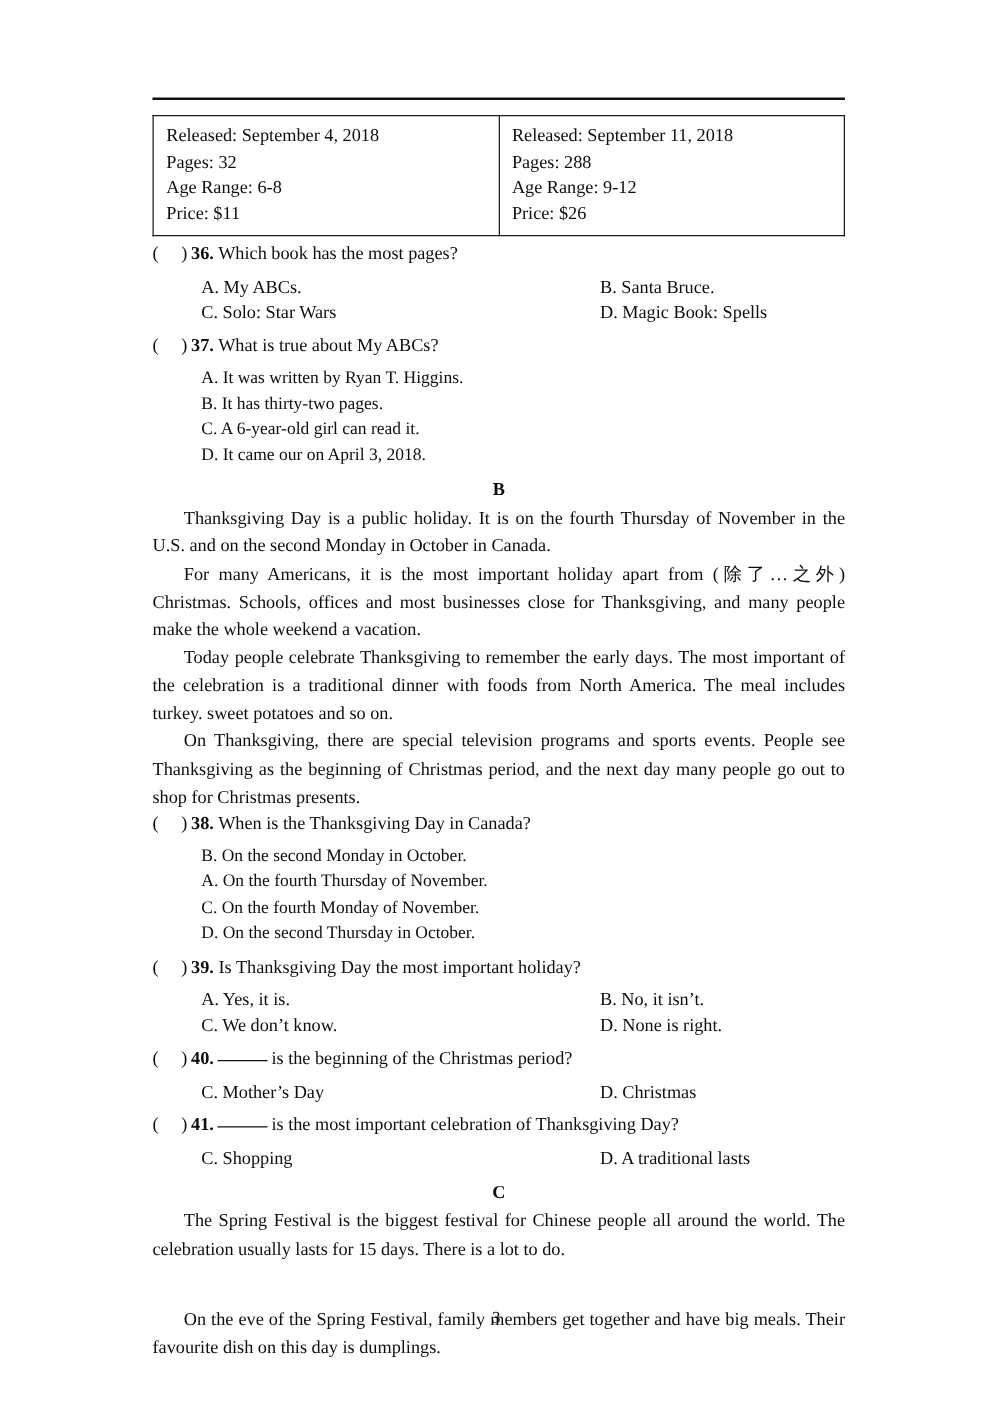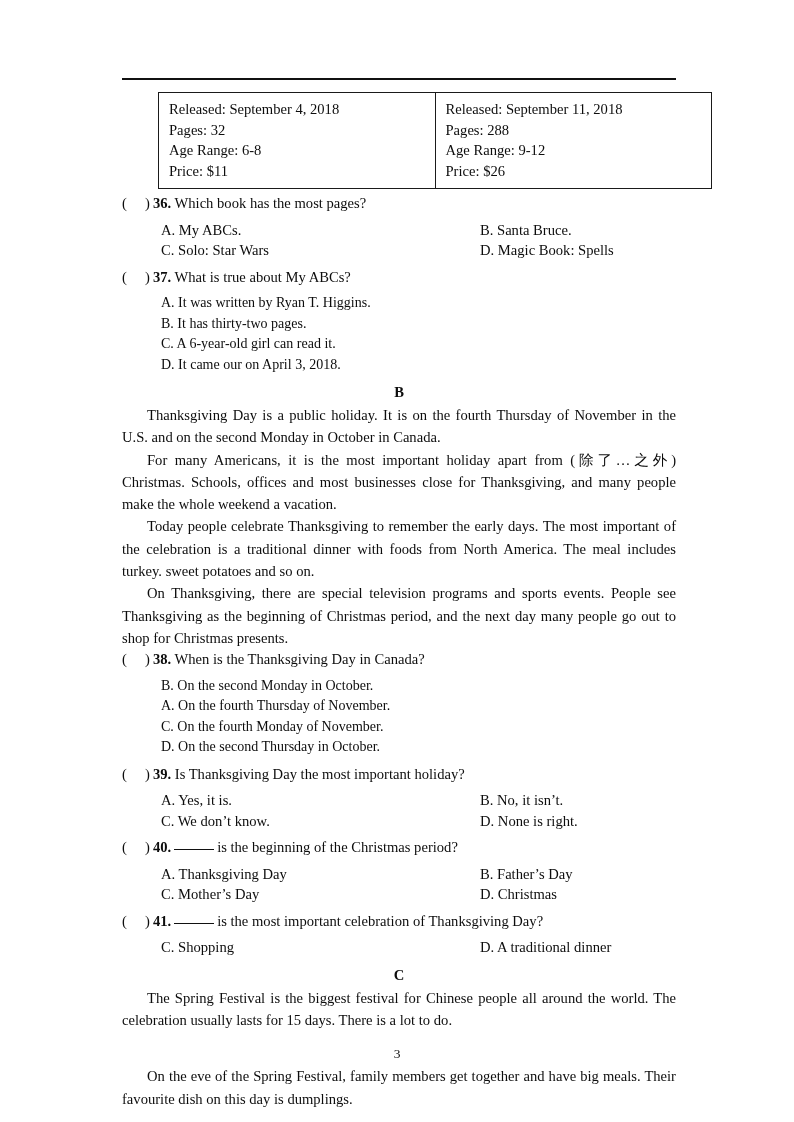--- a/index.html
+++ b/index.html
@@ -37,21 +37,20 @@
     border-top: 2px solid #111;
     margin: 0 0 12px 0;
   }
 
   
   .book-table {
     width: 100%;
     border-collapse: collapse;
     table-layout: fixed;
     margin-bottom: 4px;
-    margin-left: 36px;
   }
   .book-table td {
     border: 1.3px solid #1a1a1a;
     vertical-align: top;
     padding: 6px 0 7px 10px;
   }
   .book-table .cell-line {
     font-size: 14.6px;
     line-height: 20.5px;
     white-space: nowrap;
@@ -226,38 +225,34 @@
         </div>
       </div>
     </div>
 
     <div class="q-block">
       <div class="q-stem">
         <span class="q-paren-open">(</span><span>)</span><span class="q-num">40.</span><span class="blank-line"></span><span>is the beginning of the Christmas period?</span>
       </div>
       <div class="q-options">
         <div class="opt-row-2col">
-          <span>A. Thanksgiving Day</span>
-          <span class="opt-right">B. Father’s Day</span>
-        </div>
-        <div class="opt-row-2col">
           <span>C. Mother’s Day</span>
           <span class="opt-right">D. Christmas</span>
         </div>
       </div>
     </div>
 
     <div class="q-block">
       <div class="q-stem">
         <span class="q-paren-open">(</span><span>)</span><span class="q-num">41.</span><span class="blank-line"></span><span>is the most important celebration of Thanksgiving Day?</span>
       </div>
       <div class="q-options">
         <div class="opt-row-2col">
           <span>C. Shopping</span>
-          <span class="opt-right">D. A traditional dinner</span>
+          <span class="opt-right">D. A traditional lasts</span>
         </div>
       </div>
     </div>
 
     <div class="section-letter">C</div>
     <p class="para">The Spring Festival is the biggest festival for Chinese people all around the world. The celebration usually lasts for 15 days. There is a lot to do.</p>
     <p class="para">On the eve of the Spring Festival, family members get together and have big meals. Their favourite dish on this day is dumplings.</p>
 
   </div>
 

